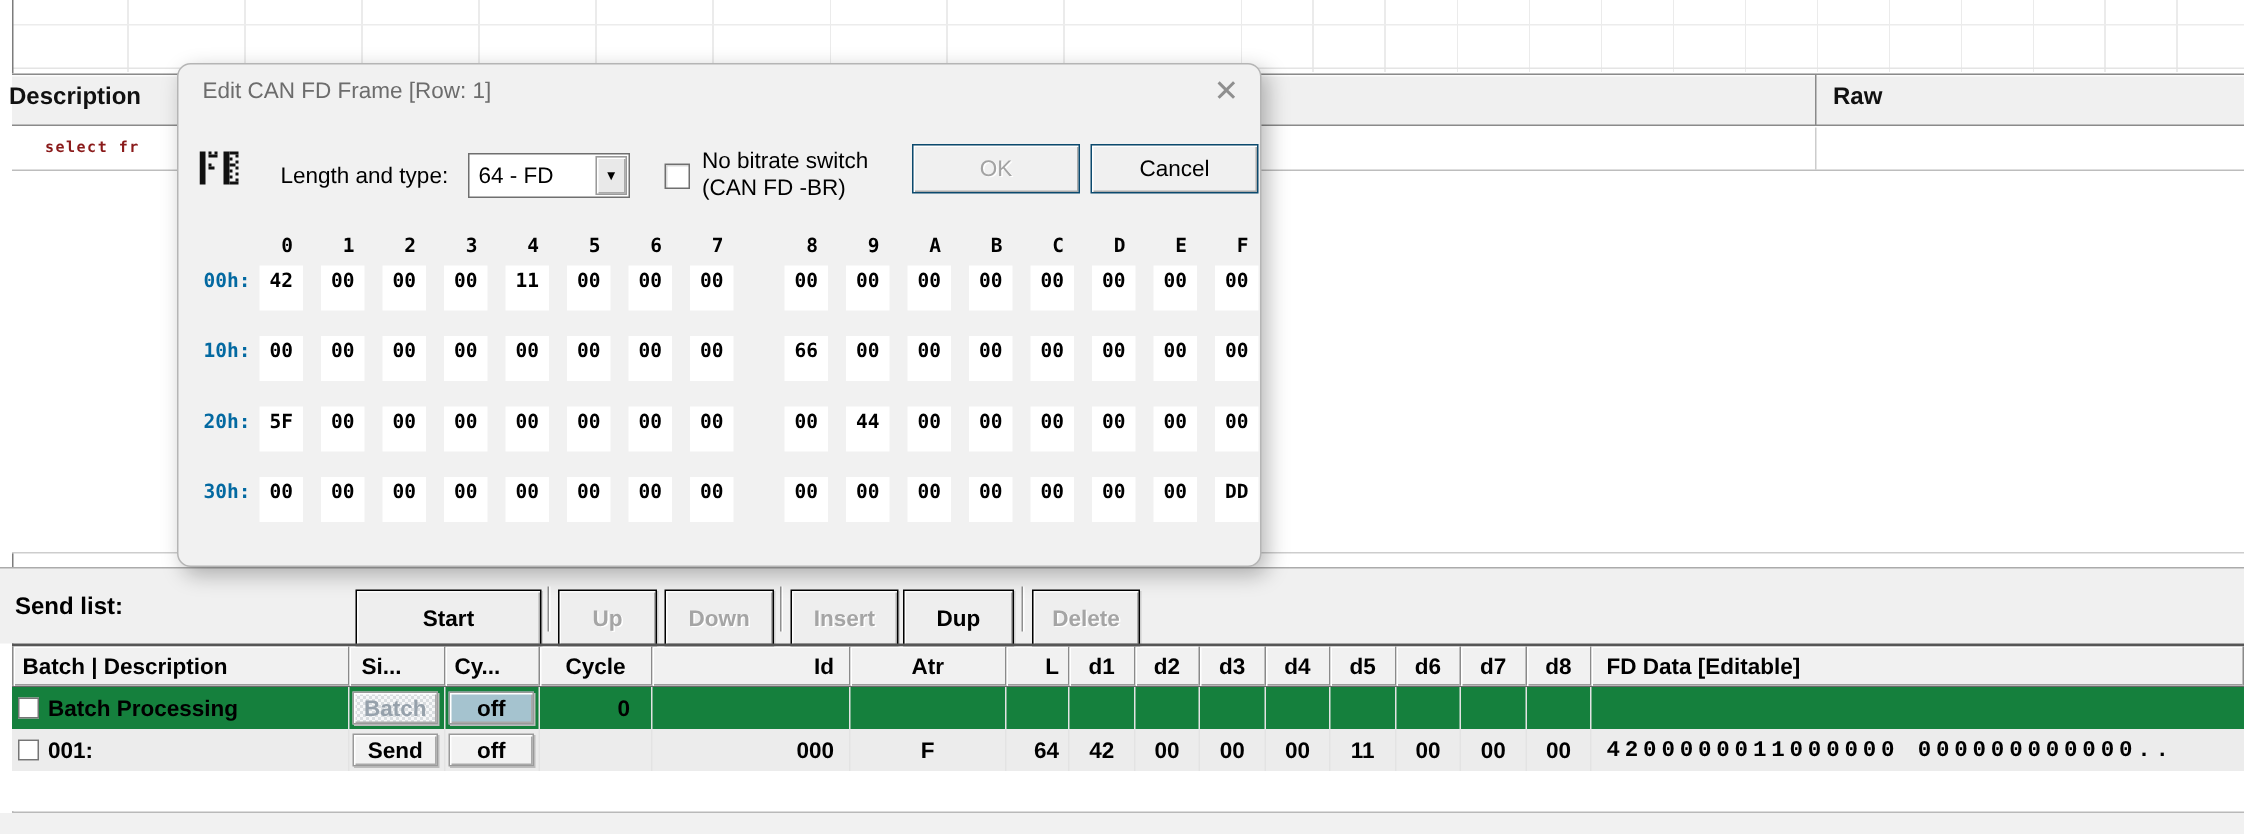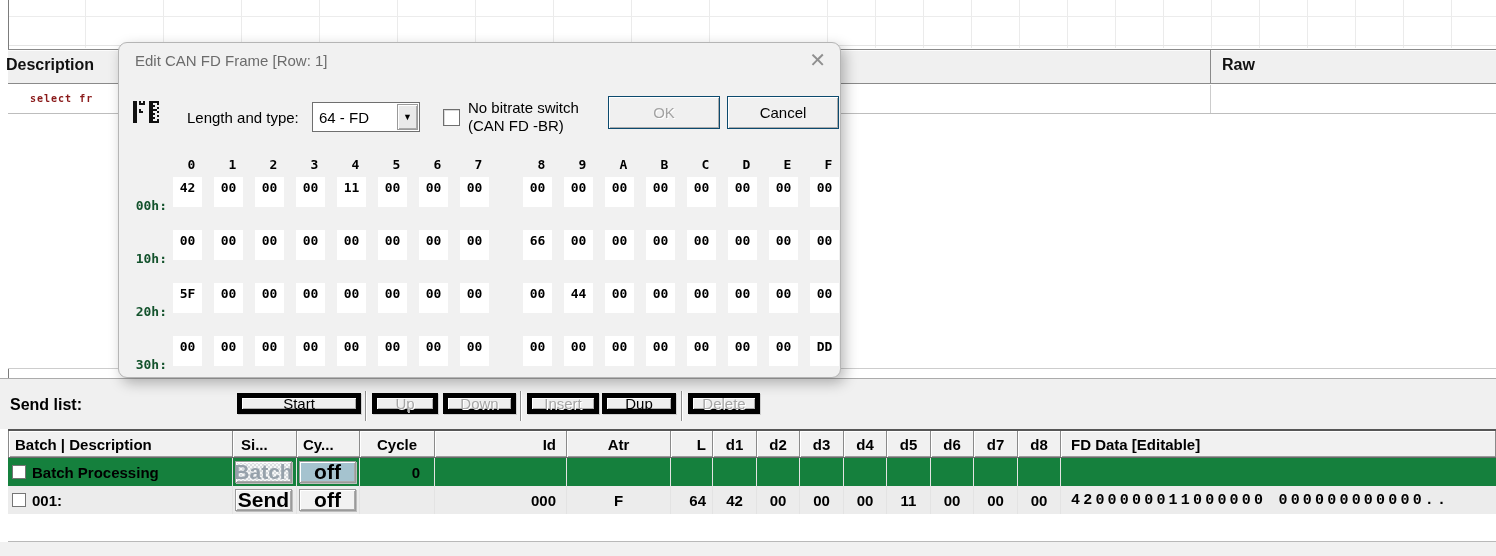--- a/index.html
+++ b/index.html
@@ -58,37 +58,37 @@
   .cancel-btn{left:608px;top:53px;}
 
   
   .fd-icon{left:14px;top:52px;width:30px;height:36px;}
 
   
   .hex-wrap{left:10px;top:114px;width:726px;}
   .hex-row{display:flex;align-items:flex-start;}
   .hex-head-spacer{width:48px;height:16px;flex:0 0 auto;}
   .hex-label{width:38px;padding-right:6px;flex:0 0 auto;text-align:right;
-    font-family:"DejaVu Sans Mono",monospace;font-weight:bold;font-size:13px;padding-top:3px;color:#14532d;margin-top:18px;}
+    font-family:"DejaVu Sans Mono",monospace;font-weight:bold;font-size:13px;padding-top:3px;color:#0369a1;}
   .hex-cell{width:29px;height:30px;flex:0 0 auto;margin-right:12px;background:#ffffff;
     text-align:center;font-family:"DejaVu Sans Mono",monospace;font-weight:bold;font-size:13px;
     color:#000;padding-top:3px;box-sizing:border-box;}
   .hex-hcell{width:29px;flex:0 0 auto;margin-right:12px;text-align:center;
     font-family:"DejaVu Sans Mono",monospace;font-weight:bold;font-size:13px;color:#000;}
   .grp-gap{margin-left:22px;}
   .hex-data-row{margin-top:17px;}
   .hex-data-row.first{margin-top:4px;}
 
   
   .toolbar{left:0;top:378px;width:1496px;height:51px;background:#f0f0f0;
     border-top:1px solid #ababab;box-sizing:border-box;}
   .sendlist-label{left:10px;top:396px;font-weight:bold;font-size:16px;color:#000;}
-  .tb-btn{position:absolute;top:393px;height:21px;background:#eeeeee;border:5px solid #000000;
+  .tb-btn{position:absolute;top:393px;height:38px;background:#eeeeee;border:1px solid #000000;
     box-sizing:border-box;box-shadow:inset 1px 1px 0 #fff,inset -1px -1px 0 #adadad,1px 1px 0 #cfcfcf;
-    display:flex;align-items:center;justify-content:center;font-weight:normal;font-size:15px;color:#000;}
+    display:flex;align-items:center;justify-content:center;font-weight:bold;font-size:15px;color:#000;}
   .tb-dis{color:#a5a5a5;text-shadow:1px 1px 0 #fff;}
   .vsep{position:absolute;top:391px;width:1px;height:30px;background:#8f8f8f;box-shadow:1px 0 0 #ffffff;}
 
   
   .sendgrid{display:grid;grid-template-columns:225px 64px 63px 75px 132px 104px 42px 44px 43px 44px 43px 44px 43px 44px 43px 435px;}
   .thead{left:8px;top:429px;width:1488px;height:29px;border-top:2px solid #565656;border-bottom:1px solid #6a6a6a;box-sizing:border-box;}
   .hcell{background:#f1f1f1;border-right:1px solid #8a8a8a;box-shadow:inset 1px 1px 0 #ffffff,inset 0 -1px 0 #9b9b9b;
     display:flex;align-items:center;font-weight:bold;font-size:15px;color:#000;box-sizing:border-box;overflow:hidden;white-space:nowrap;}
   .hcell:first-child{border-left:1px solid #8a8a8a;}
   .pl6{padding-left:6px;} .pl8{padding-left:8px;} .pl10{padding-left:10px;}
@@ -97,21 +97,21 @@
   .trow{left:8px;width:1488px;height:28px;}
   .row1{top:458px;background:#15803d;}
   .row2{top:486px;background:#ececec;}
   .row3{top:514px;background:#ffffff;height:27px;}
   .bcell{display:flex;align-items:center;font-weight:bold;font-size:15px;color:#000;
     border-right:1px solid #e3e3e3;box-sizing:border-box;overflow:hidden;white-space:nowrap;}
   .row-check{width:14px;height:14px;background:#fff;border:1px solid #757575;
     box-sizing:border-box;margin:0 6px 0 4px;flex:0 0 auto;}
   .cell-btn{width:57px;height:22px;margin-left:2px;background:#f2f2f2;border:1px solid #9a9a9a;
     box-sizing:border-box;box-shadow:inset 1px 1px 0 #fff,inset -1px -1px 0 #a9a9a9,1px 1px 0 #bdbdbd;
-    display:flex;align-items:center;justify-content:center;font-weight:bold;font-size:21px;color:#000;}
+    display:flex;align-items:center;justify-content:center;font-weight:bold;font-size:15px;color:#000;}
   .batch-btn{color:#96a1ab;background:#e7e9ea;
     background-image:repeating-conic-gradient(#f6f7f8 0 25%,#d8dcdf 0 50%);background-size:4px 4px;}
   .toggle-on{background:#a5c3cf;background-image:none;}
   .fd-data{font-family:Liberation Mono, monospace;font-weight:bold;font-size:15px;
     letter-spacing:3.2px;padding-left:10px;}
   .table-bottom{left:8px;top:541px;width:1488px;height:1px;background:#b9b9b9;}
   .footer-band{left:0;top:542px;width:1496px;height:14px;background:#f1f1f1;}
 </style>
 </head>
 <body>

